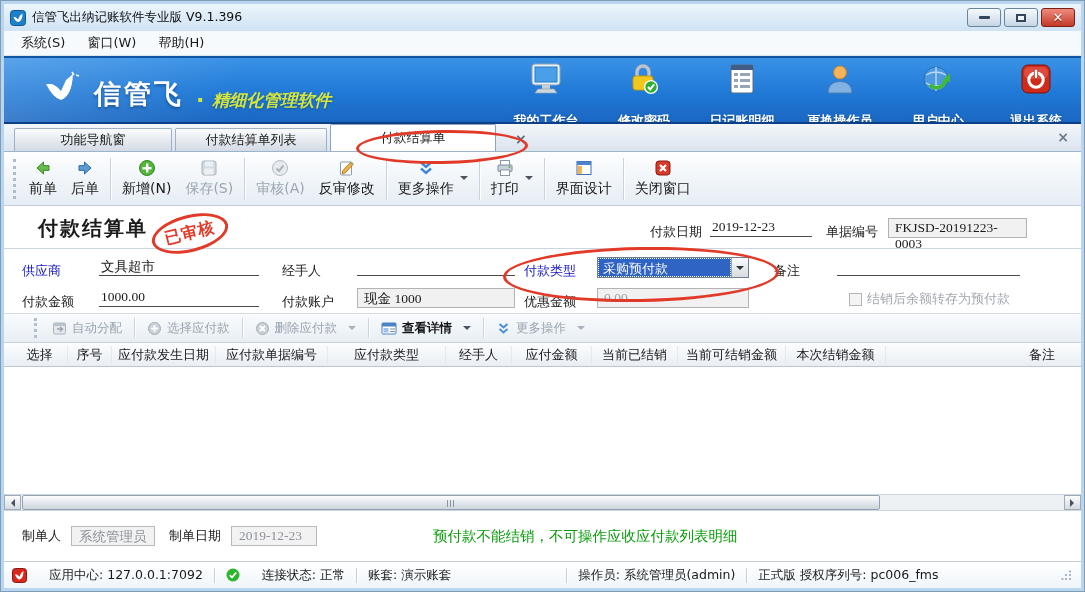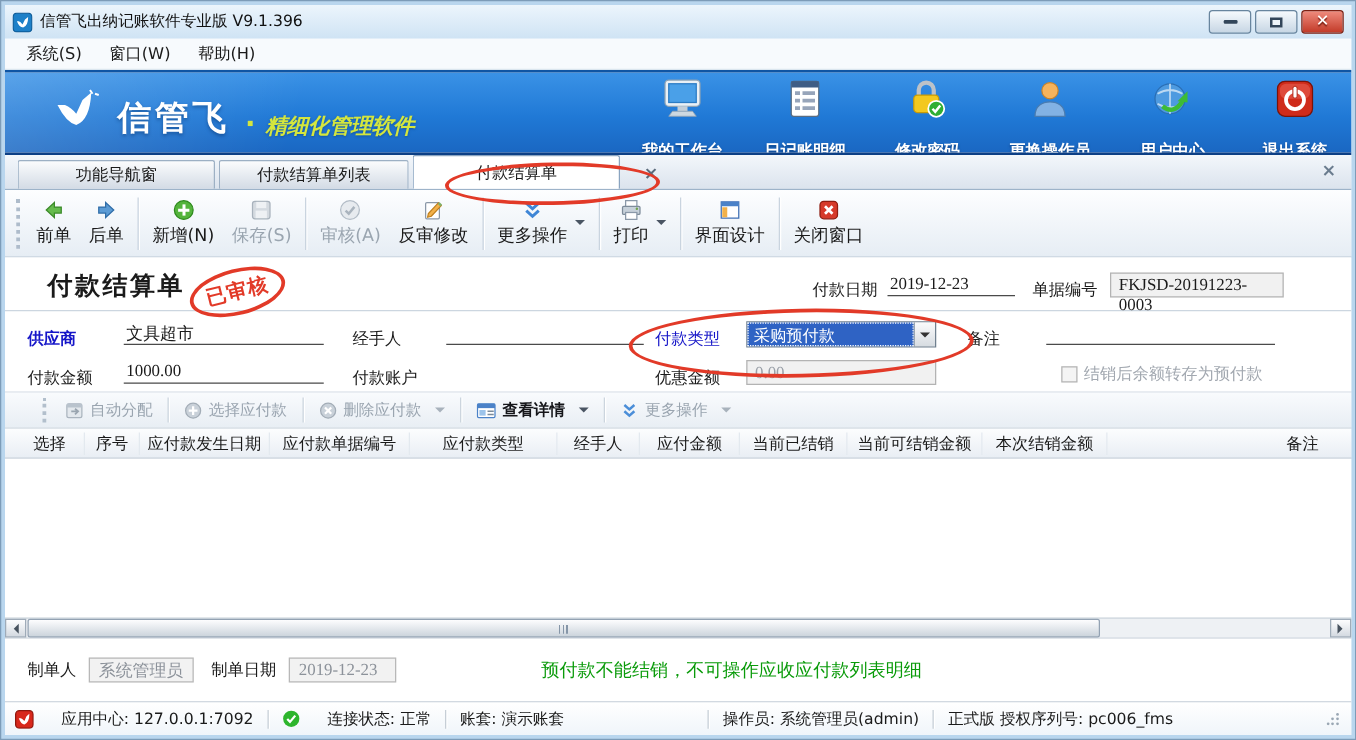--- a/index.html
+++ b/index.html
@@ -156,42 +156,42 @@
         <svg width="34" height="32" viewBox="0 0 34 32">
             <rect x="3" y="1" width="28" height="21" rx="3" fill="#e9f0f6" stroke="#8ca2b5"></rect>
             <rect x="6" y="4" width="22" height="15" fill="#4aa0e8" stroke="#2b7cc4"></rect>
             <rect x="13" y="22" width="8" height="4" fill="#c3cfd9"></rect>
             <path d="M9 26 h16 l3 4 h-22 z" fill="#cdd8e1" stroke="#93a5b5" stroke-width=".7"></path>
           </svg>
         <span class="lbl">我的工作台</span>
       </div>
       <div class="bact">
         <svg width="32" height="32" viewBox="0 0 32 32">
+            <path d="M9 14 v-5 a6 6 0 0 1 12 0 v5" fill="none" stroke="#bcc2c8" stroke-width="3.4"></path>
+            <rect x="5" y="13" width="20" height="14" rx="3" fill="#f3c81e" stroke="#c79a08"></rect>
+            <circle cx="23" cy="24" r="6.4" fill="#2fae33" stroke="#fff" stroke-width="1.4"></circle>
+            <path d="M20 24 l2.2 2.4 4-5" stroke="#fff" stroke-width="2" fill="none"></path>
+          </svg>
+        <span class="lbl">修改密码</span>
+      </div>
+      <div class="bact">
+        <svg width="32" height="32" viewBox="0 0 32 32">
             <rect x="5" y="2" width="22" height="28" rx="2" fill="#fff" stroke="#5a6d82"></rect>
             <rect x="5" y="2" width="22" height="5" fill="#3f5d85"></rect>
             <rect x="8" y="10" width="4" height="3" fill="#97a5ba"></rect>
             <rect x="14" y="10" width="10" height="3" fill="#97a5ba"></rect>
             <rect x="8" y="16" width="4" height="3" fill="#97a5ba"></rect>
             <rect x="14" y="16" width="10" height="3" fill="#97a5ba"></rect>
             <rect x="8" y="22" width="4" height="3" fill="#97a5ba"></rect>
             <rect x="14" y="22" width="10" height="3" fill="#97a5ba"></rect>
           </svg>
         <span class="lbl">日记账明细</span>
       </div>
       <div class="bact">
         <svg width="32" height="32" viewBox="0 0 32 32">
-            <path d="M9 14 v-5 a6 6 0 0 1 12 0 v5" fill="none" stroke="#bcc2c8" stroke-width="3.4"></path>
-            <rect x="5" y="13" width="20" height="14" rx="3" fill="#f3c81e" stroke="#c79a08"></rect>
-            <circle cx="23" cy="24" r="6.4" fill="#2fae33" stroke="#fff" stroke-width="1.4"></circle>
-            <path d="M20 24 l2.2 2.4 4-5" stroke="#fff" stroke-width="2" fill="none"></path>
-          </svg>
-        <span class="lbl">修改密码</span>
-      </div>
-      <div class="bact">
-        <svg width="32" height="32" viewBox="0 0 32 32">
             <circle cx="16" cy="9.5" r="6.5" fill="#f6b35c" stroke="#c9832a"></circle>
             <path d="M4 30 c0-8.5 6-11.5 12-11.5 s12 3 12 11.5 z" fill="#82b2e4" stroke="#4a7cb0"></path>
           </svg>
         <span class="lbl">更换操作员</span>
       </div>
       <div class="bact">
         <svg width="32" height="32" viewBox="0 0 32 32">
             <circle cx="14" cy="16" r="12" fill="#4d9ae0" stroke="#2a6eb4"></circle>
             <path d="M4 12 q10-6 20 0 M4 20 q10 6 20 0 M14 4 v24" stroke="#bcd9f2" stroke-width="1.4" fill="none"></path>
             <path d="M8 22 q9 7 16-4" stroke="#3dbb35" stroke-width="3.6" fill="none"></path>
@@ -332,37 +332,38 @@
 
   <div class="form">
     <div class="form-title">付款结算单</div>
     <div class="fdivider"></div>
 
     <span class="flabel" style="left:646px; top:17px;">付款日期</span>
     <div class="ufield" style="left:706px; top:12px; width:102px;">2019-12-23</div>
     <span class="flabel" style="left:822px; top:17px;">单据编号</span>
     <div class="boxfield" style="left:884px; top:12px; width:139px;">FKJSD-20191223-0003</div>
 
-    <span class="flabel blue" style="left:18px; top:56px;font-weight:bold;">供应商</span>
+    <span class="flabel blue" style="left:18px; top:56px;">供应商</span>
     <div class="ufield" style="left:95px; top:51px; width:160px;">文具超市</div>
     <span class="flabel" style="left:278px; top:56px;">经手人</span>
     <div class="ufield" style="left:353px; top:51px; width:158px;"></div>
     <span class="flabel blue" style="left:520px; top:56px;">付款类型</span>
     <div class="combo" style="left:593px; top:51px; width:152px;">
       <span class="combo-sel">采购预付款</span>
       <span class="combo-btn">
           <i></i>
         </span>
     </div>
     <span class="flabel" style="left:770px; top:56px;">备注</span>
     <div class="ufield" style="left:833px; top:51px; width:183px;"></div>
 
     <span class="flabel" style="left:18px; top:87px;">付款金额</span>
     <div class="ufield" style="left:95px; top:82px; width:160px;">1000.00</div>
     <span class="flabel" style="left:278px; top:87px;">付款账户</span>
+    <div class="boxfield" style="left:353px; top:82px; width:158px;">现金 1000</div>
     <span class="flabel" style="left:520px; top:87px;">优惠金额</span>
     <div class="boxfield dis" style="left:593px; top:82px; width:152px;">0.00</div>
     <div class="chk-wrap" style="left:845px; top:84px;">
       <span class="chk"></span>
       <span>结销后余额转存为预付款</span>
     </div>
   </div>
 
   <div class="dtoolbar">
     <div class="dgrip"></div>

